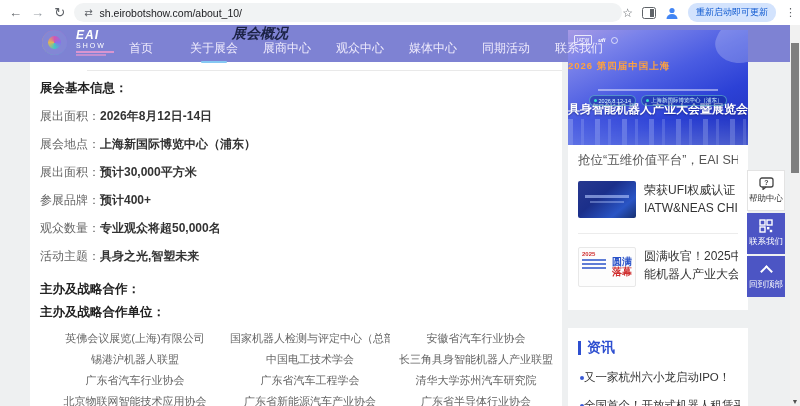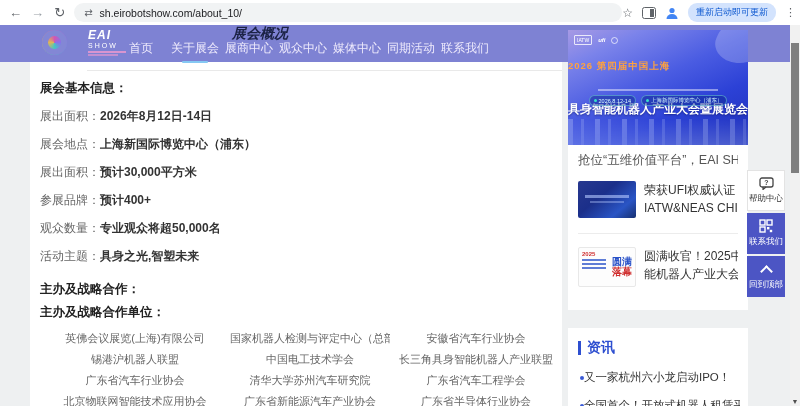--- a/index.html
+++ b/index.html
@@ -14,28 +14,28 @@
   .site-ico { color:#5f6368; font-size:10px; }
   .url-text { font-size:10.5px; color:#202124; margin-left:7px; }
   .chrome-right { display:flex; align-items:center; margin-left:auto; margin-right:4px; gap:9px; }
   .star { color:#5f6368; font-size:12px; }
   .update-pill { background:#d3e3fd; color:#0b57d0; font-size:9px; padding:3px 8px; border-radius:9px; white-space:nowrap; }
   .dots { color:#5f6368; font-size:11px; letter-spacing:0; }
 
   
   .header-band { position:absolute; top:25px; left:0; width:800px; height:37px; background:#7e82d3; }
   .page-title { position:absolute; top:25px; left:190px; width:140px; text-align:center; font-size:14px; font-weight:bold; color:#1b2245; z-index:6;font-style:italic; }
-  .logo { position:absolute; top:29px; left:42px; display:flex; align-items:center; gap:21px; z-index:6; }
+  .logo { position:absolute; top:29px; left:42px; display:flex; align-items:center; gap:9px; z-index:6; }
   .logo-swirl { width:25px; height:25px; border-radius:50%; background:conic-gradient(#e14fae,#8a6ff0,#39d3c3,#f0c040,#e14fae); opacity:.85; box-shadow:inset 0 0 0 6px #8488d6; }
   .logo-txt { display:flex; flex-direction:column; line-height:1; }
   .logo-l1 { color:#fff; font-style:italic; font-weight:bold; font-size:12px; letter-spacing:1px; }
   .logo-l2 { color:#fff; font-size:7px; letter-spacing:2px; margin-top:1px; }
   .logo-sub { margin-top:2px; width:38px; height:2px; background:#f09ad0; opacity:.8; }
   .logo-sub2 { margin-top:1px; width:30px; height:2px; background:#f09ad0; opacity:.6; }
-  .nav { position:absolute; top:40px; left:117px; display:flex; gap:6px; z-index:6; }
+  .nav { position:absolute; top:40px; left:117px; display:flex; gap:25px; z-index:6; }
   .nav-item { width:48px; text-align:center; font-size:12px; color:#eeeafc; cursor:pointer; }
   .nav-item .ul { width:26px; height:2px; background:#85c8f3; margin:4px auto 0; border-radius:1px; display:none; }
   .nav-item.active .ul { display:block; }
 
   
   .content { position:absolute; left:30px; top:62px; width:532px; height:344px; background:#fff; padding:20px 0 0 10px; }
   .content-top-divider { position:absolute; top:8px; left:57px; right:0; height:1px; background:#e9e9e9; }
   .h-bold { font-size:12.5px; font-weight:bold; color:#222; line-height:13px; }
   .info-line { margin-top:15px; font-size:12px; line-height:13px; }
   .info-line .lbl { color:#666; }
@@ -164,22 +164,22 @@
   <div class="h-bold partners-sub">主办及战略合作单位：</div>
 
   <div class="org-table">
     <div class="org-cell">英佛会议展览(上海)有限公司</div>
     <div class="org-cell">国家机器人检测与评定中心（总部）</div>
     <div class="org-cell">安徽省汽车行业协会</div>
     <div class="org-cell">锡港沪机器人联盟</div>
     <div class="org-cell">中国电工技术学会</div>
     <div class="org-cell">长三角具身智能机器人产业联盟</div>
     <div class="org-cell">广东省汽车行业协会</div>
+    <div class="org-cell">广东省汽车工程学会</div>
     <div class="org-cell">清华大学苏州汽车研究院</div>
-    <div class="org-cell">广东省汽车工程学会</div>
     <div class="org-cell">北京物联网智能技术应用协会</div>
     <div class="org-cell">广东省新能源汽车产业协会</div>
     <div class="org-cell">广东省半导体行业协会</div>
 
   </div>
 </div>
 
 <div class="side-card1">
   <div class="banner">
     <div class="banner-logos">

